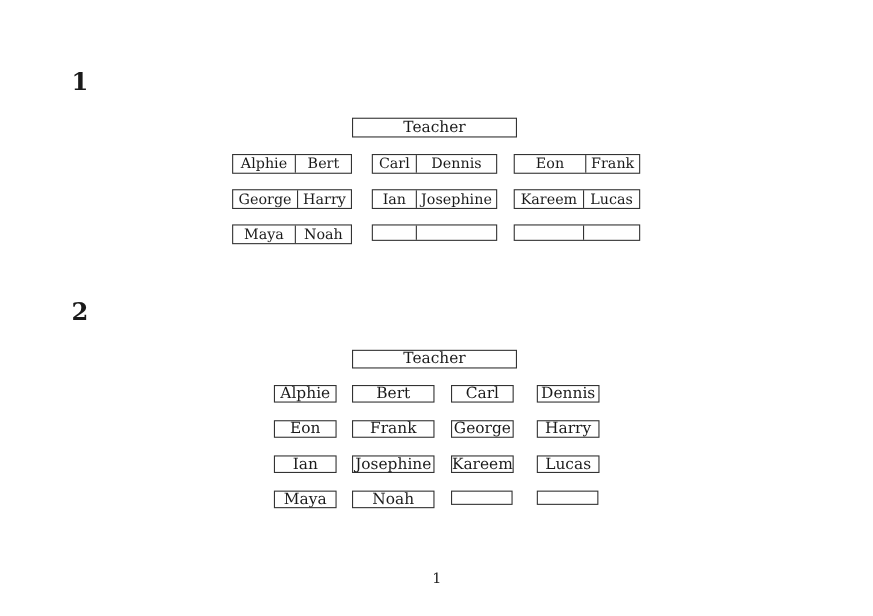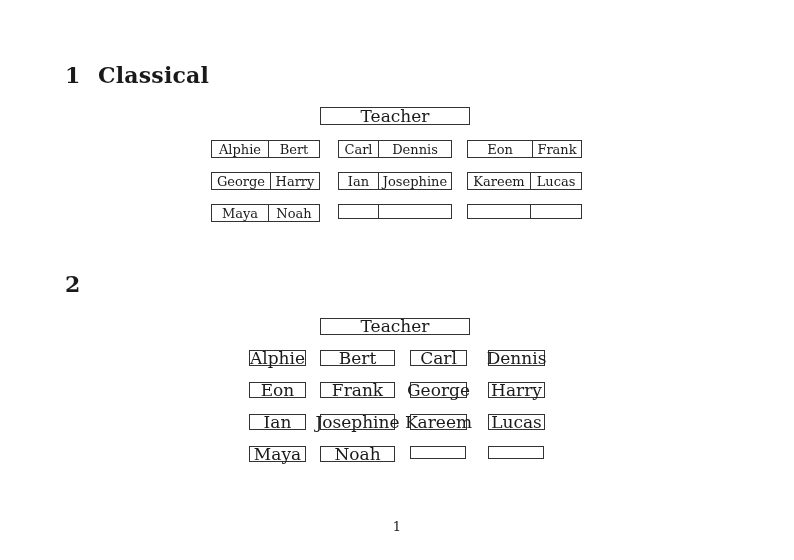--- a/index.html
+++ b/index.html
@@ -26,21 +26,21 @@
   }
   .heading .num{display:inline-block;width:33px;}
   .box{
     position:absolute;
     box-sizing:border-box;
     border:1px solid var(--border);
     background:var(--bg);
     display:flex;
     align-items:center;
     justify-content:center;
-    font-size:17px;
+    font-size:14px;
     line-height:13px;
     text-align:center;
   }
   .pair{
     position:absolute;
     box-sizing:border-box;
     border:1px solid var(--border);
     background:var(--bg);
     display:flex;
   }
@@ -62,21 +62,20 @@
     font-size:13px;
   }
 </style>
 </head>
 <body>
 
 <div class="page">
 
   <div class="heading" style="left:65px;top:62px;">
     <span class="num">1</span>
-    <span class="ttl">Classical</span>
   </div>
 
   <div class="box" style="left:320px;top:107px;width:150px;height:18px;">Teacher</div>
 
   <div class="pair" style="left:211px;top:140px;width:109px;height:18px;">
     <div class="cell left" style="width:57px;">Alphie</div>
     <div class="cell right">Bert</div>
   </div>
   <div class="pair" style="left:338px;top:140px;width:114px;height:18px;">
     <div class="cell left" style="width:40px;">Carl</div>

